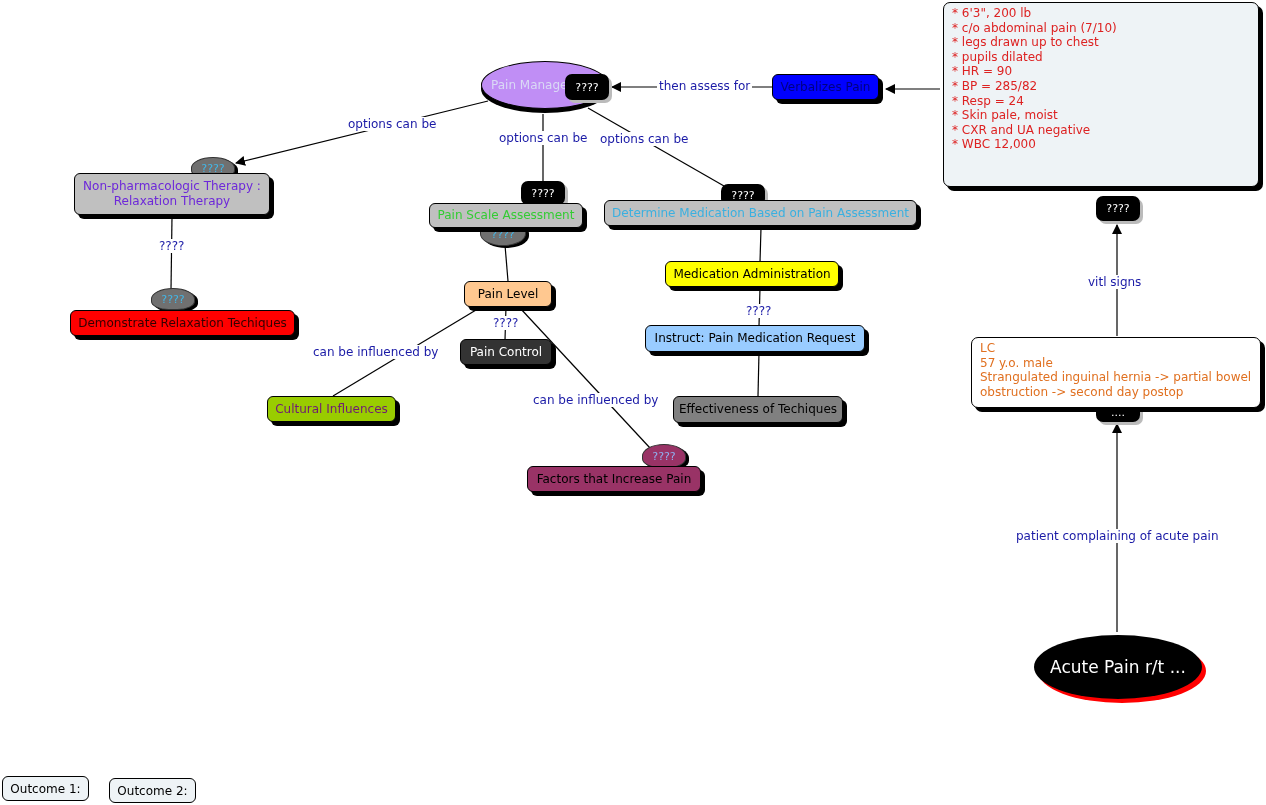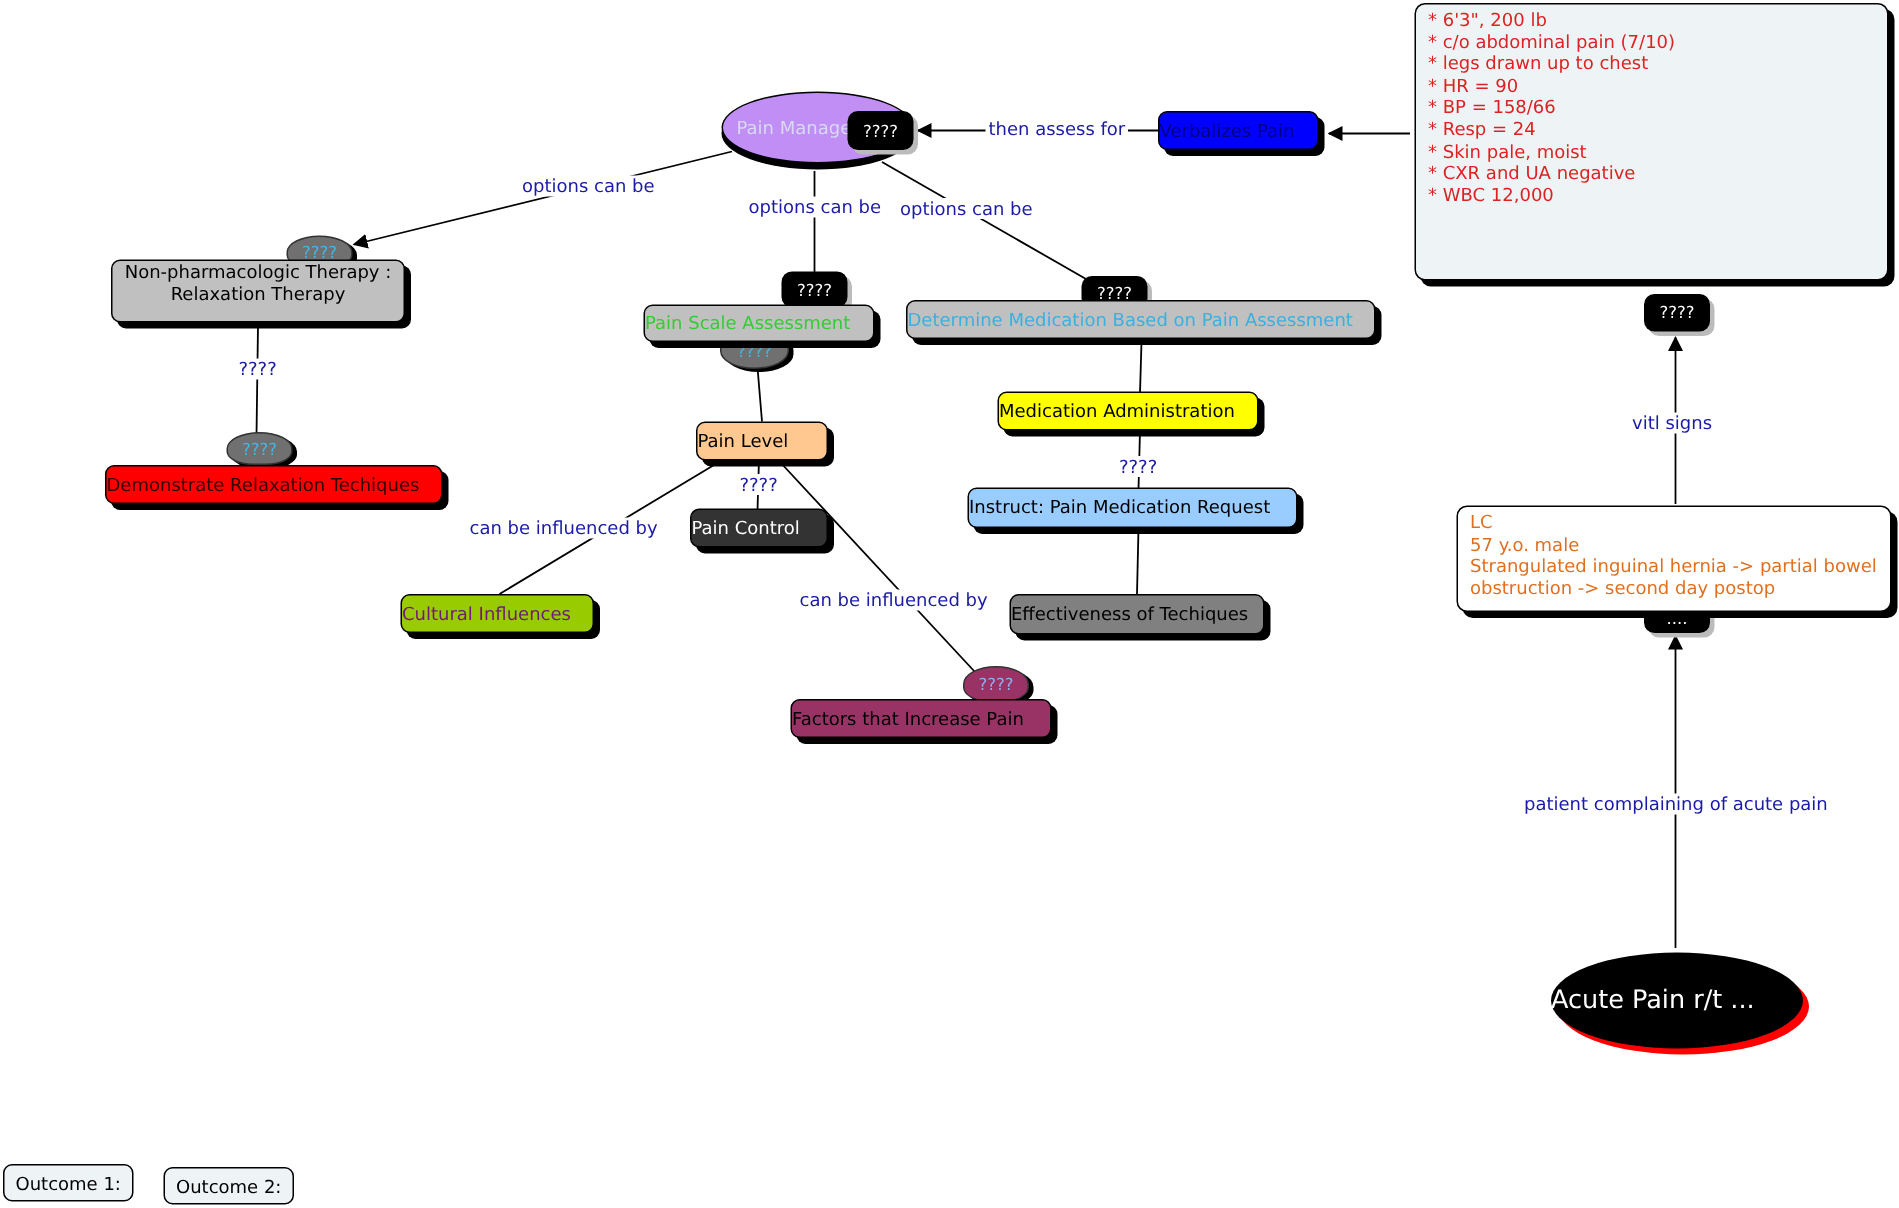--- a/index.html
+++ b/index.html
@@ -8,21 +8,21 @@
     background: #ffffff;
     font-family: "DejaVu Sans", sans-serif;
     font-size: 12px;
   }
   #links { position: absolute; left: 0; top: 0; width: 1266px; height: 805px; }
   .node {
     position: absolute; box-sizing: border-box;
     border: 1px solid #000; border-radius: 6px;
     box-shadow: 4px 4px 0 #000;
     text-align: center; white-space: nowrap;
-    display: flex; align-items: center; justify-content: flex-start;
+    display: flex; align-items: center; justify-content: center;
     line-height: 15px;
   }
   .ellipse { border-radius: 50%; }
   .qbubble {
     position: absolute; box-sizing: border-box;
     background: #000; color: #fff; border-radius: 7px;
     font-size: 11px; display: flex; align-items: center; justify-content: center;
     box-shadow: 3px 3px 0 #bbb;
   }
   .grey-bubble {
@@ -88,22 +88,23 @@
 
     <line x1="1117" y1="632" x2="1117" y2="424" marker-end="url(#arr)"></line>
   </g>
 </svg>
 
 <div class="note" style="left:943px;top:2px;width:316px;height:185px;background:#eef3f6;color:#dd2222;">
   <div>
     <div>* 6'3", 200 lb</div>
     <div>* c/o abdominal pain (7/10)</div>
     <div>* legs drawn up to chest</div>
+    <div>* pupils dilated</div>
     <div>* HR = 90</div>
-    <div>* BP = 158/66</div>
+    <div>* BP = 285/82</div>
     <div>* Resp = 24</div>
     <div>* Skin pale, moist</div>
     <div>* CXR and UA negative</div>
     <div>* WBC 12,000</div>
   </div>
 </div>
 
 <div class="node" style="left:772px;top:74px;width:107px;height:26px;background:#0000ff;color:#000080;">
   <span>Verbalizes Pain</span>
 </div>
@@ -116,21 +117,21 @@
 </div>
 
 <span class="label" style="left:657px;top:79px;">then assess for</span>
 <span class="label" style="left:346px;top:117px;">options can be</span>
 <span class="label" style="left:497px;top:131px;">options can be</span>
 <span class="label" style="left:598px;top:132px;">options can be</span>
 
 <div class="grey-bubble" style="left:191px;top:157px;width:44px;height:22px;">
   <span>????</span>
 </div>
-<div class="node" style="left:74px;top:173px;width:196px;height:42px;background:#c0c0c0;color:#000000;flex-direction:column;">
+<div class="node" style="left:74px;top:173px;width:196px;height:42px;background:#c0c0c0;color:#6d28d9;flex-direction:column;">
   <span>Non-pharmacologic Therapy :</span>
   <span>Relaxation Therapy</span>
 </div>
 <span class="label" style="left:157px;top:239px;">????</span>
 
 <div class="grey-bubble" style="left:151px;top:288px;width:44px;height:22px;">
   <span>????</span>
 </div>
 <div class="node" style="left:70px;top:310px;width:225px;height:26px;background:#ff0000;color:#330000;">
   <span>Demonstrate Relaxation Techiques</span>

